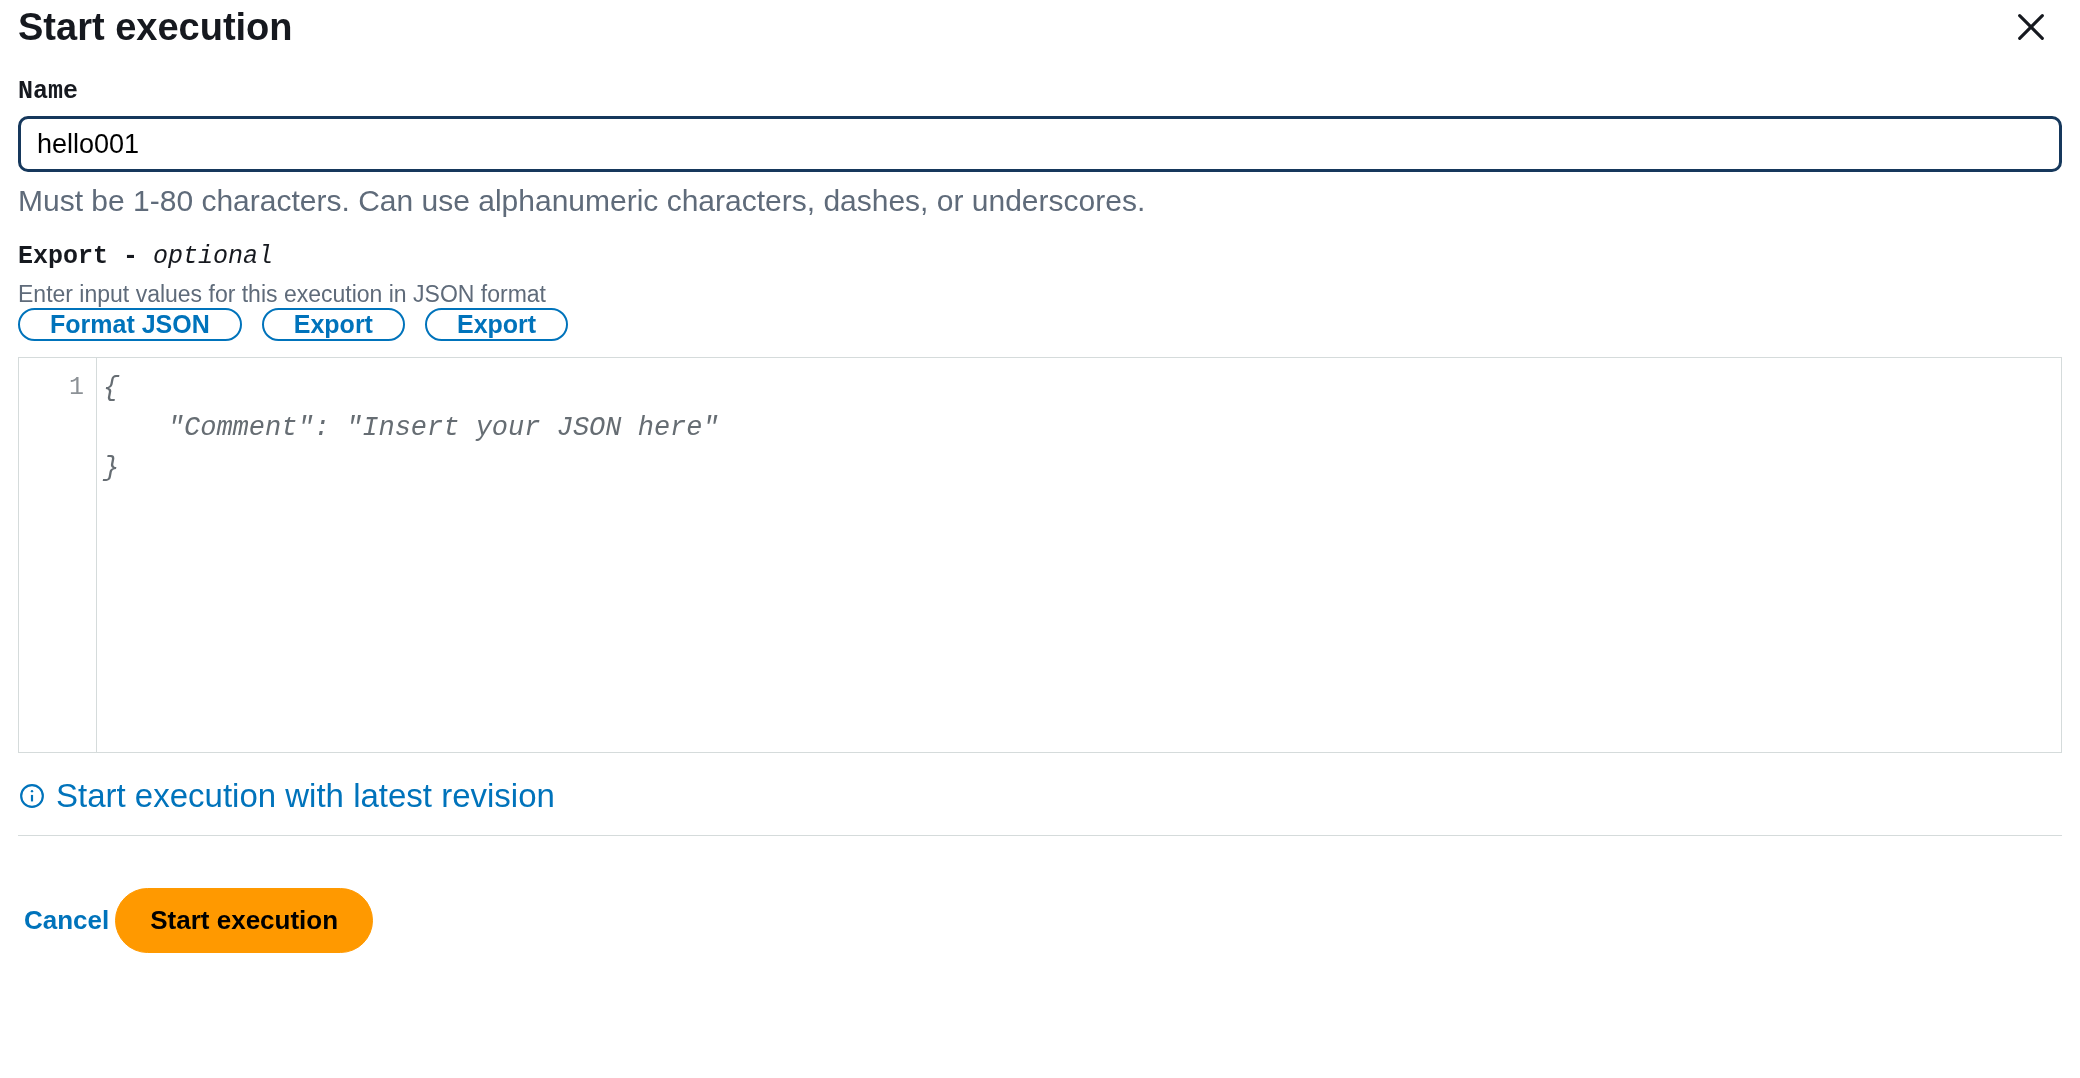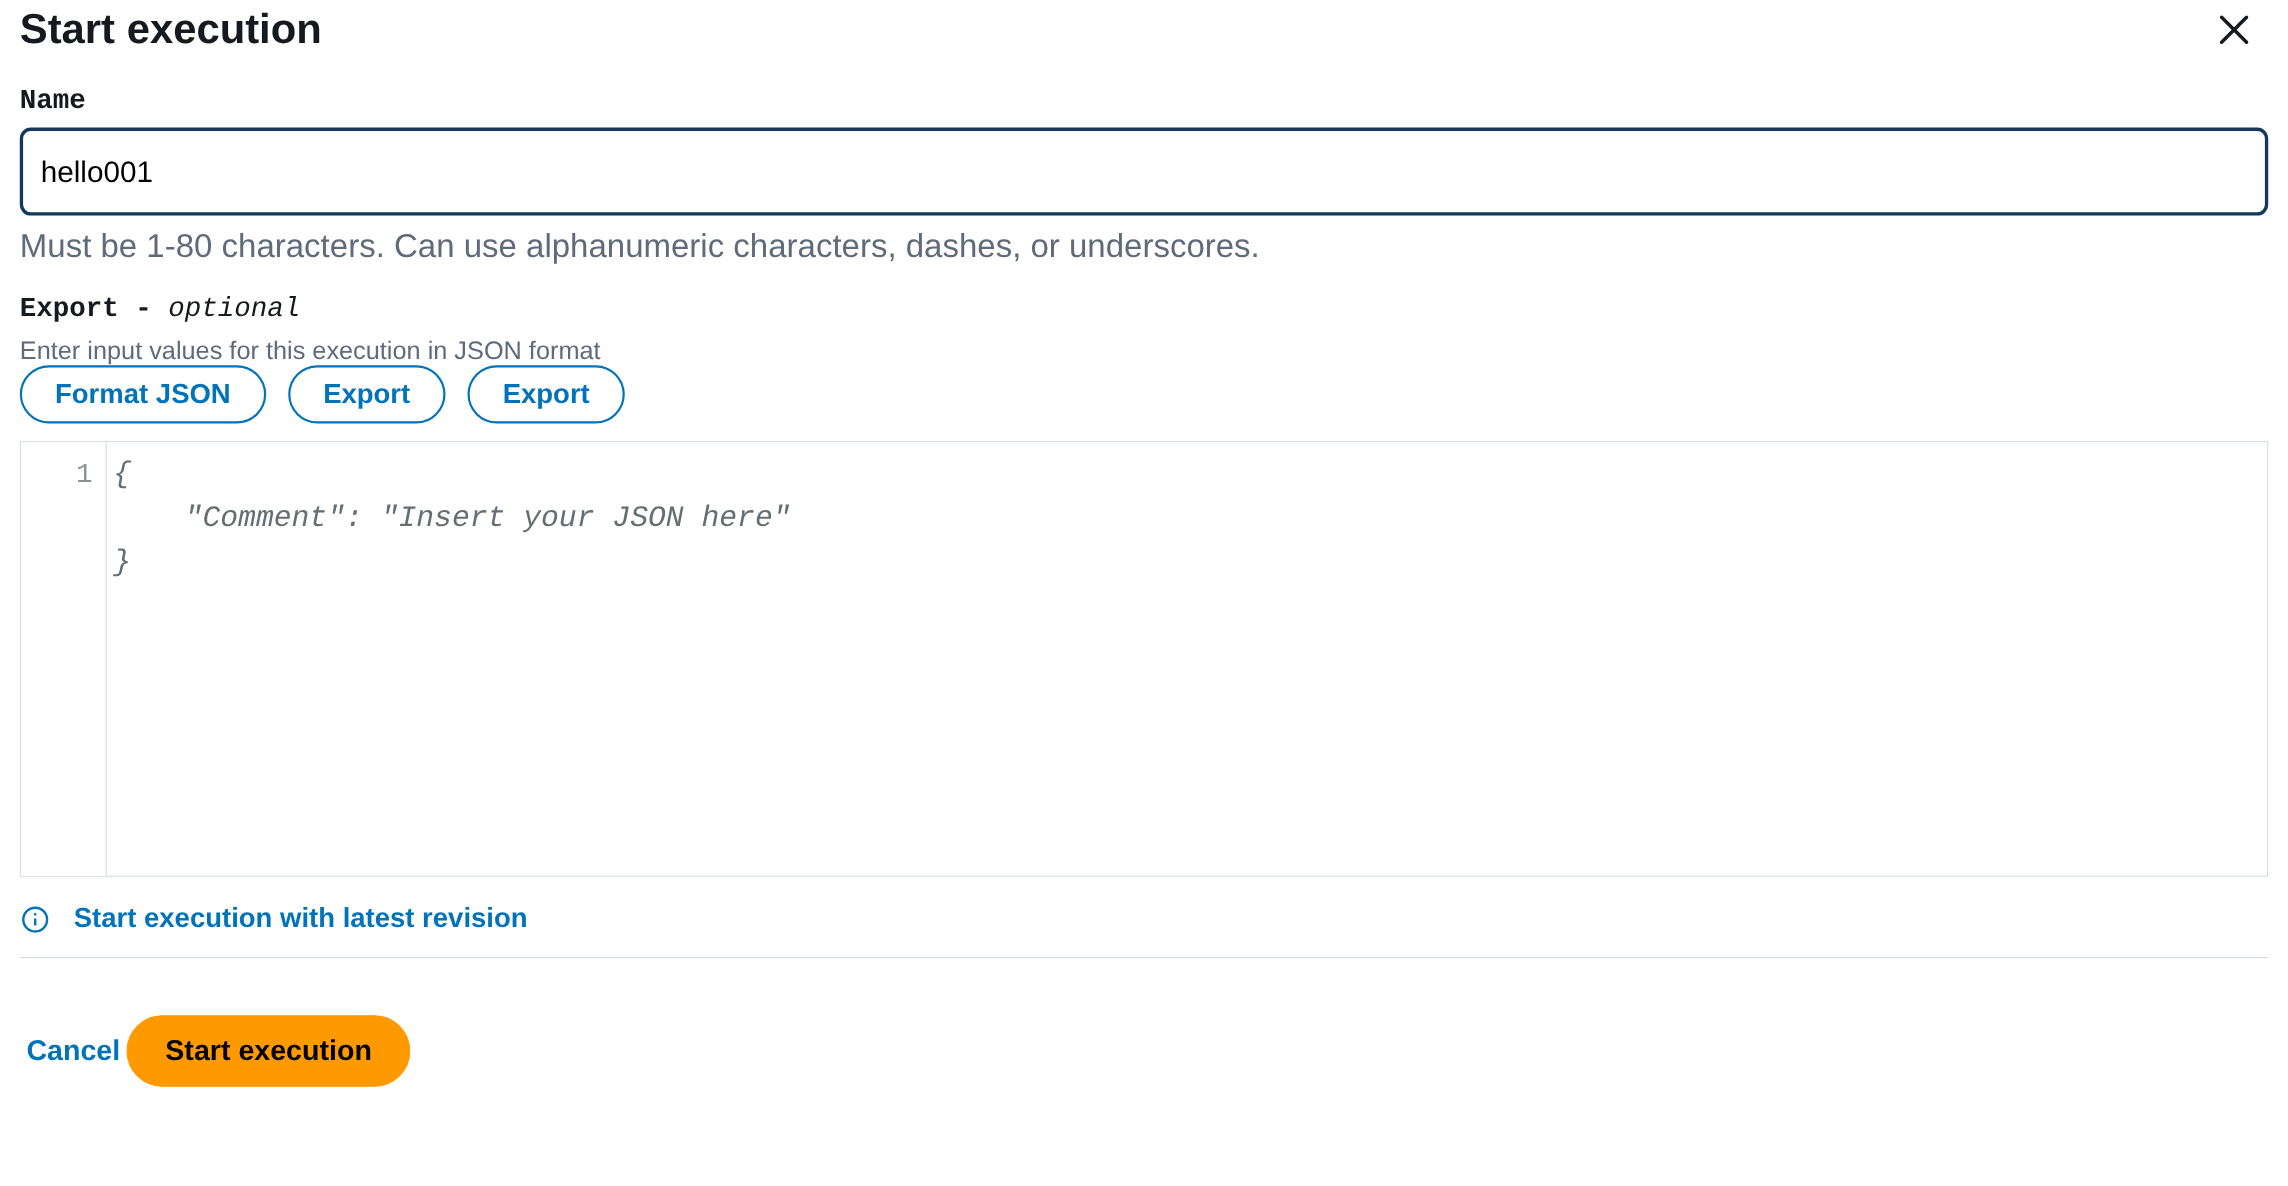--- a/index.html
+++ b/index.html
@@ -41,21 +41,21 @@
     font-weight: 700;
     margin-bottom: 10px;
     font-family: Liberation Mono, monospace;
   }
   .label .optional {
     font-style: italic;
     font-weight: 400;
   }
   .text-input {
     width: 100%;
-    height: 80px;
+    height: 56px;
     border: 3px solid #16537e;
     border-color: #0b3556;
     border-color: #0a3a66;
     border: 3px solid #0b3b66;
     border: 3px solid #0a3f6e;
     border: 3px solid #0d3c63;
     border: 3px solid #0b3556;
     border-radius: 10px;
     padding: 0 16px;
     font-size: 27px;
@@ -80,21 +80,21 @@
     display: flex;
     gap: 20px;
     margin-bottom: 16px;
   }
   .pill-btn {
     border: 2.5px solid #0073bb;
     color: #0073bb;
     background: #ffffff;
     font-weight: 700;
     font-size: 25px;
-    padding: 10px 30px;
+    padding: 0 30px;
     border-radius: 9999px;
     cursor: pointer;
   }
 
   .editor {
     display: flex;
     width: 100%;
     height: 396px;
     border: 1px solid #d5dbdb;
     background: #ffffff;
@@ -132,25 +132,24 @@
     gap: 10px;
     margin-top: 20px;
     margin-bottom: 20px;
   }
   .info-icon {
     width: 28px; height: 28px;
     display: inline-flex; align-items: center; justify-content: center;
   }
   .info-link {
     color: #0073bb;
-    font-size: 25px;
-    font-weight: 700;
+    font-size: 33px;
+    font-weight: 400;
     text-decoration: none;
     cursor: pointer;
-    margin-left: 11px;
   }
 
   .footer {
     border-top: 1px solid #d5dbdb;
     margin-top: 8px;
     padding-top: 22px;
     display: flex;
     align-items: center;
     justify-content: space-between;
   }

